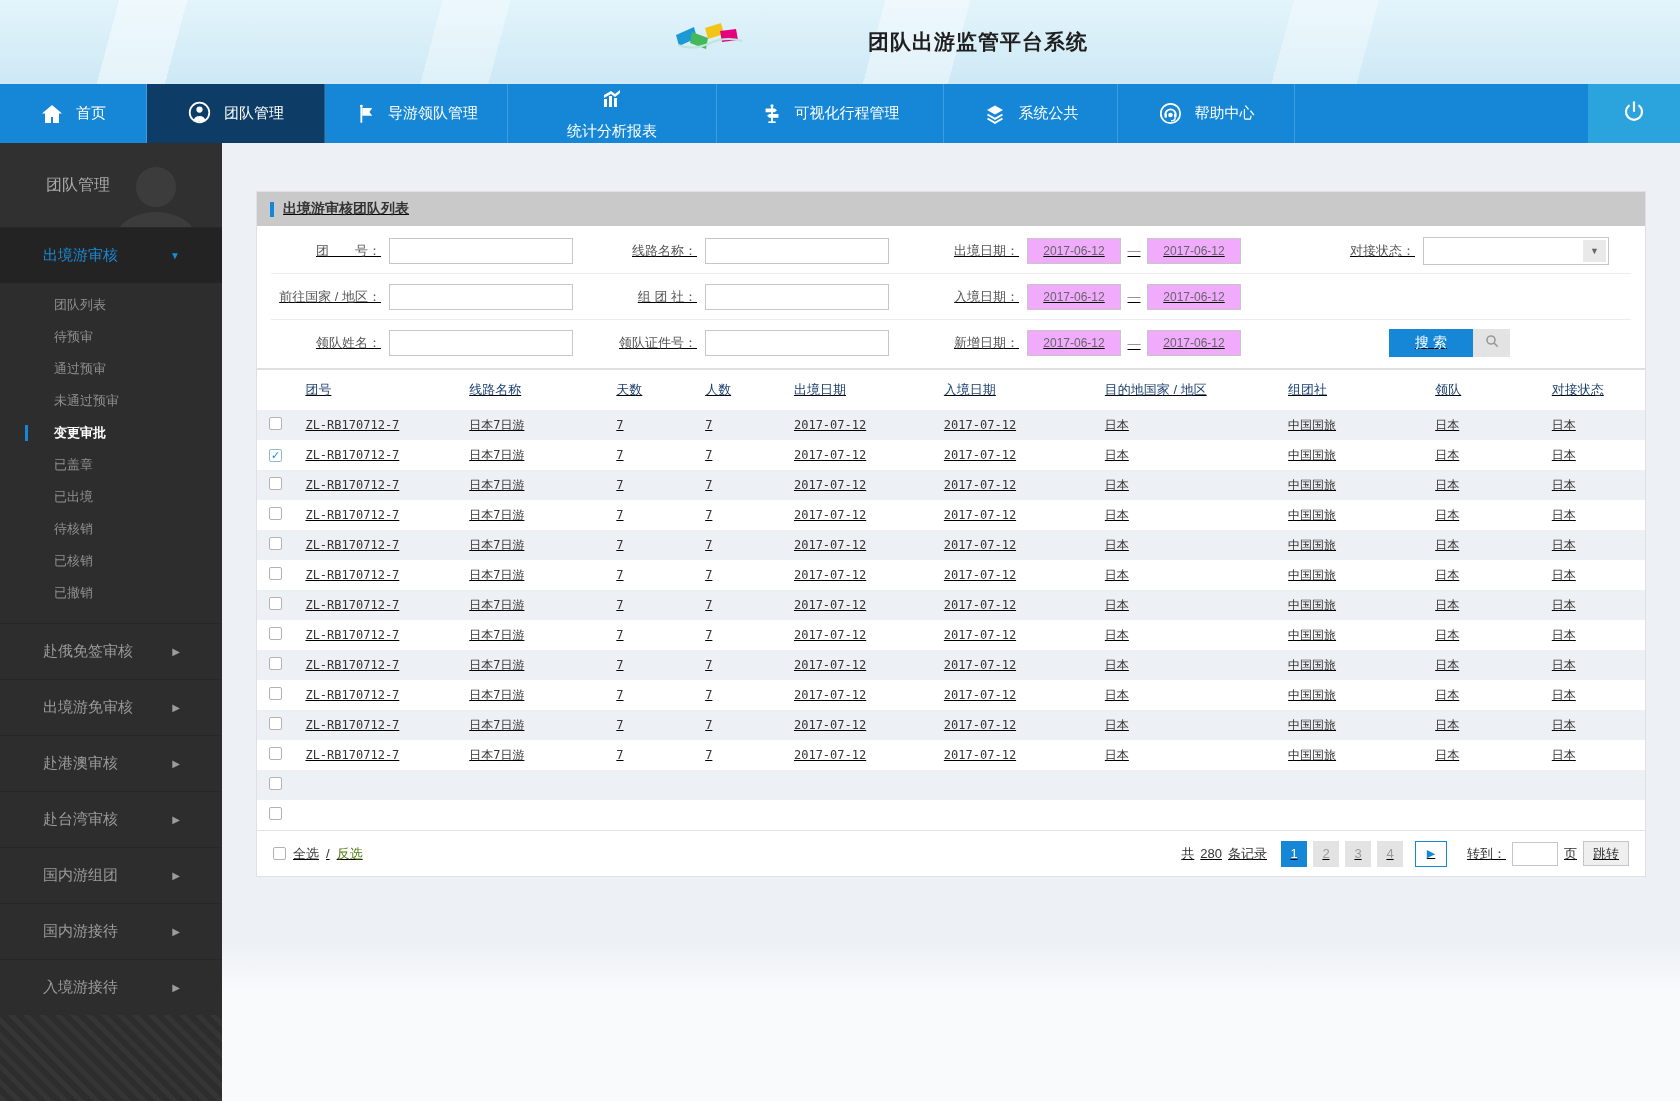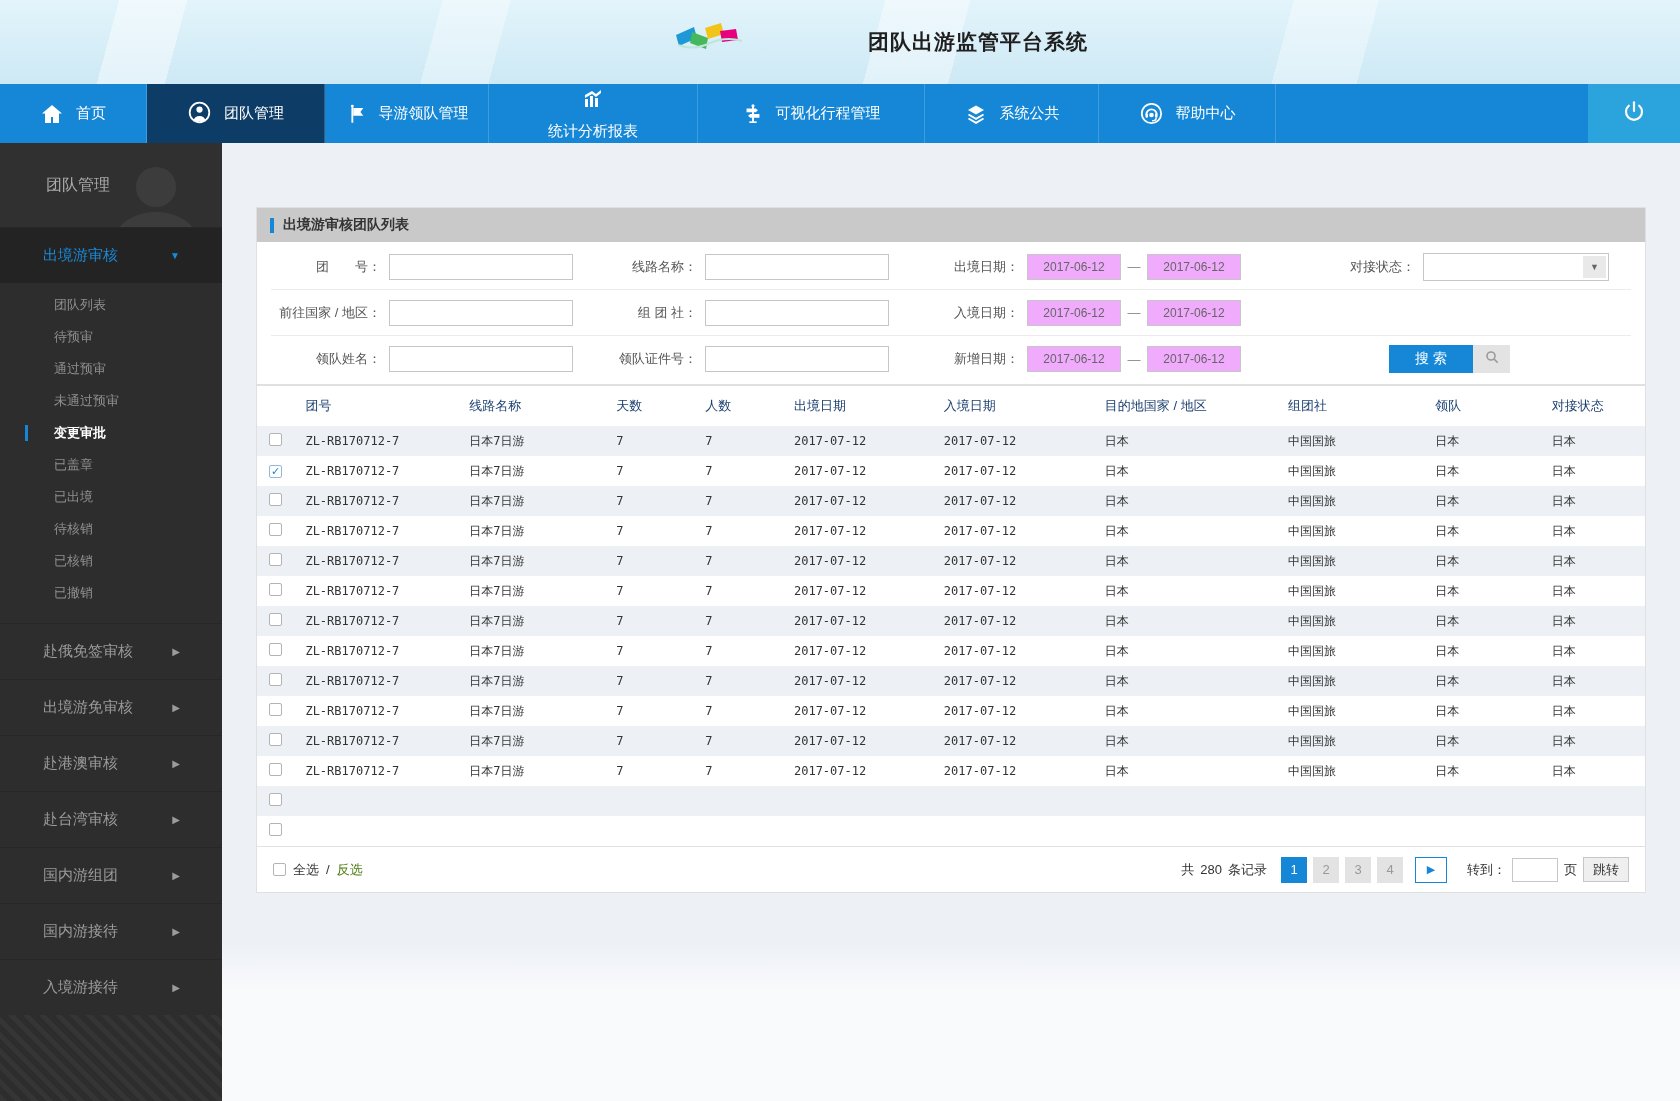--- a/index.html
+++ b/index.html
@@ -41,22 +41,22 @@
   .sb-group-header .arrow { font-size:10px; }
   .sb-group-header.expanded .arrow { color:#1b8ad8; }
   .sb-items { padding:6px 0 14px; background:#2d2d2d; }
   .sb-item { height:32px; line-height:32px; padding-left:54px; font-size:13px; color:#8f8f8f;
     position:relative; cursor:pointer; }
   .sb-item.active { color:#ffffff; font-weight:bold; }
   .sb-item.active::before { content:''; position:absolute; left:25px; top:8px; width:3px; height:16px; background:#1687d6; }
   .sb-stripes { flex:1; background:repeating-linear-gradient(45deg,#353535 0 5px,#2d2d2d 5px 11px); }
 
   
-  .main { flex:1; padding:64px 34px 0;
-    background:linear-gradient(180deg,#edf1f6 0,#edf1f6 800px,#f9fafc 850px,#f9fafc 100%); }
+  .main { flex:1; padding:48px 34px 0;
+    background:linear-gradient(180deg,#edf1f6 0,#edf1f6 800px,#f9fafc 850px,#f9fafc 100%);text-decoration:underline; }
   .panel { background:#fff; border:1px solid #e0e0e0; }
   .panel-head { height:34px; background:#c9c9c9; display:flex; align-items:center; gap:9px; padding-left:13px; }
   .panel-head .bar { width:4px; height:15px; background:#1687d6; }
   .panel-head .txt { font-size:14px; font-weight:bold; color:#333; }
 
   
   .form { padding:2px 14px; }
   .form-row { display:flex; align-items:center; height:46px; border-bottom:1px solid #ececec; }
   .form-row:last-child { border-bottom:none; }
   .fg { display:flex; align-items:center; }
@@ -144,21 +144,21 @@
         <div class="nav-item active" style="width: 178px;">
           <span class="icon">
             <svg width="25" height="25" viewBox="0 0 24 24">
               <circle cx="12" cy="11" r="9.4" fill="none" stroke="#fff" stroke-width="1.7"></circle>
               <circle cx="12" cy="8.2" r="3" fill="#fff"></circle>
               <path d="M5.8 19.5c.8-3.4 3.2-5.1 6.2-5.1s5.4 1.7 6.2 5.1z" fill="#fff"></path>
             </svg>
           </span>
           <span>团队管理</span>
         </div>
-        <div class="nav-item" style="width: 164px;">
+        <div class="nav-item" style="width: 183px;">
           <span class="icon">
             <svg width="22" height="24" viewBox="0 0 24 24" fill="#fff">
               <circle cx="8" cy="3.4" r="1.6"></circle>
               <rect x="7" y="4.5" width="2" height="17"></rect>
               <path d="M9 5.5h11l-3.2 4.2L20 13.9H9z"></path>
             </svg>
           </span>
           <span>导游领队管理</span>
         </div>
         <div class="nav-item" style="width: 209px; flex-direction: column;">

